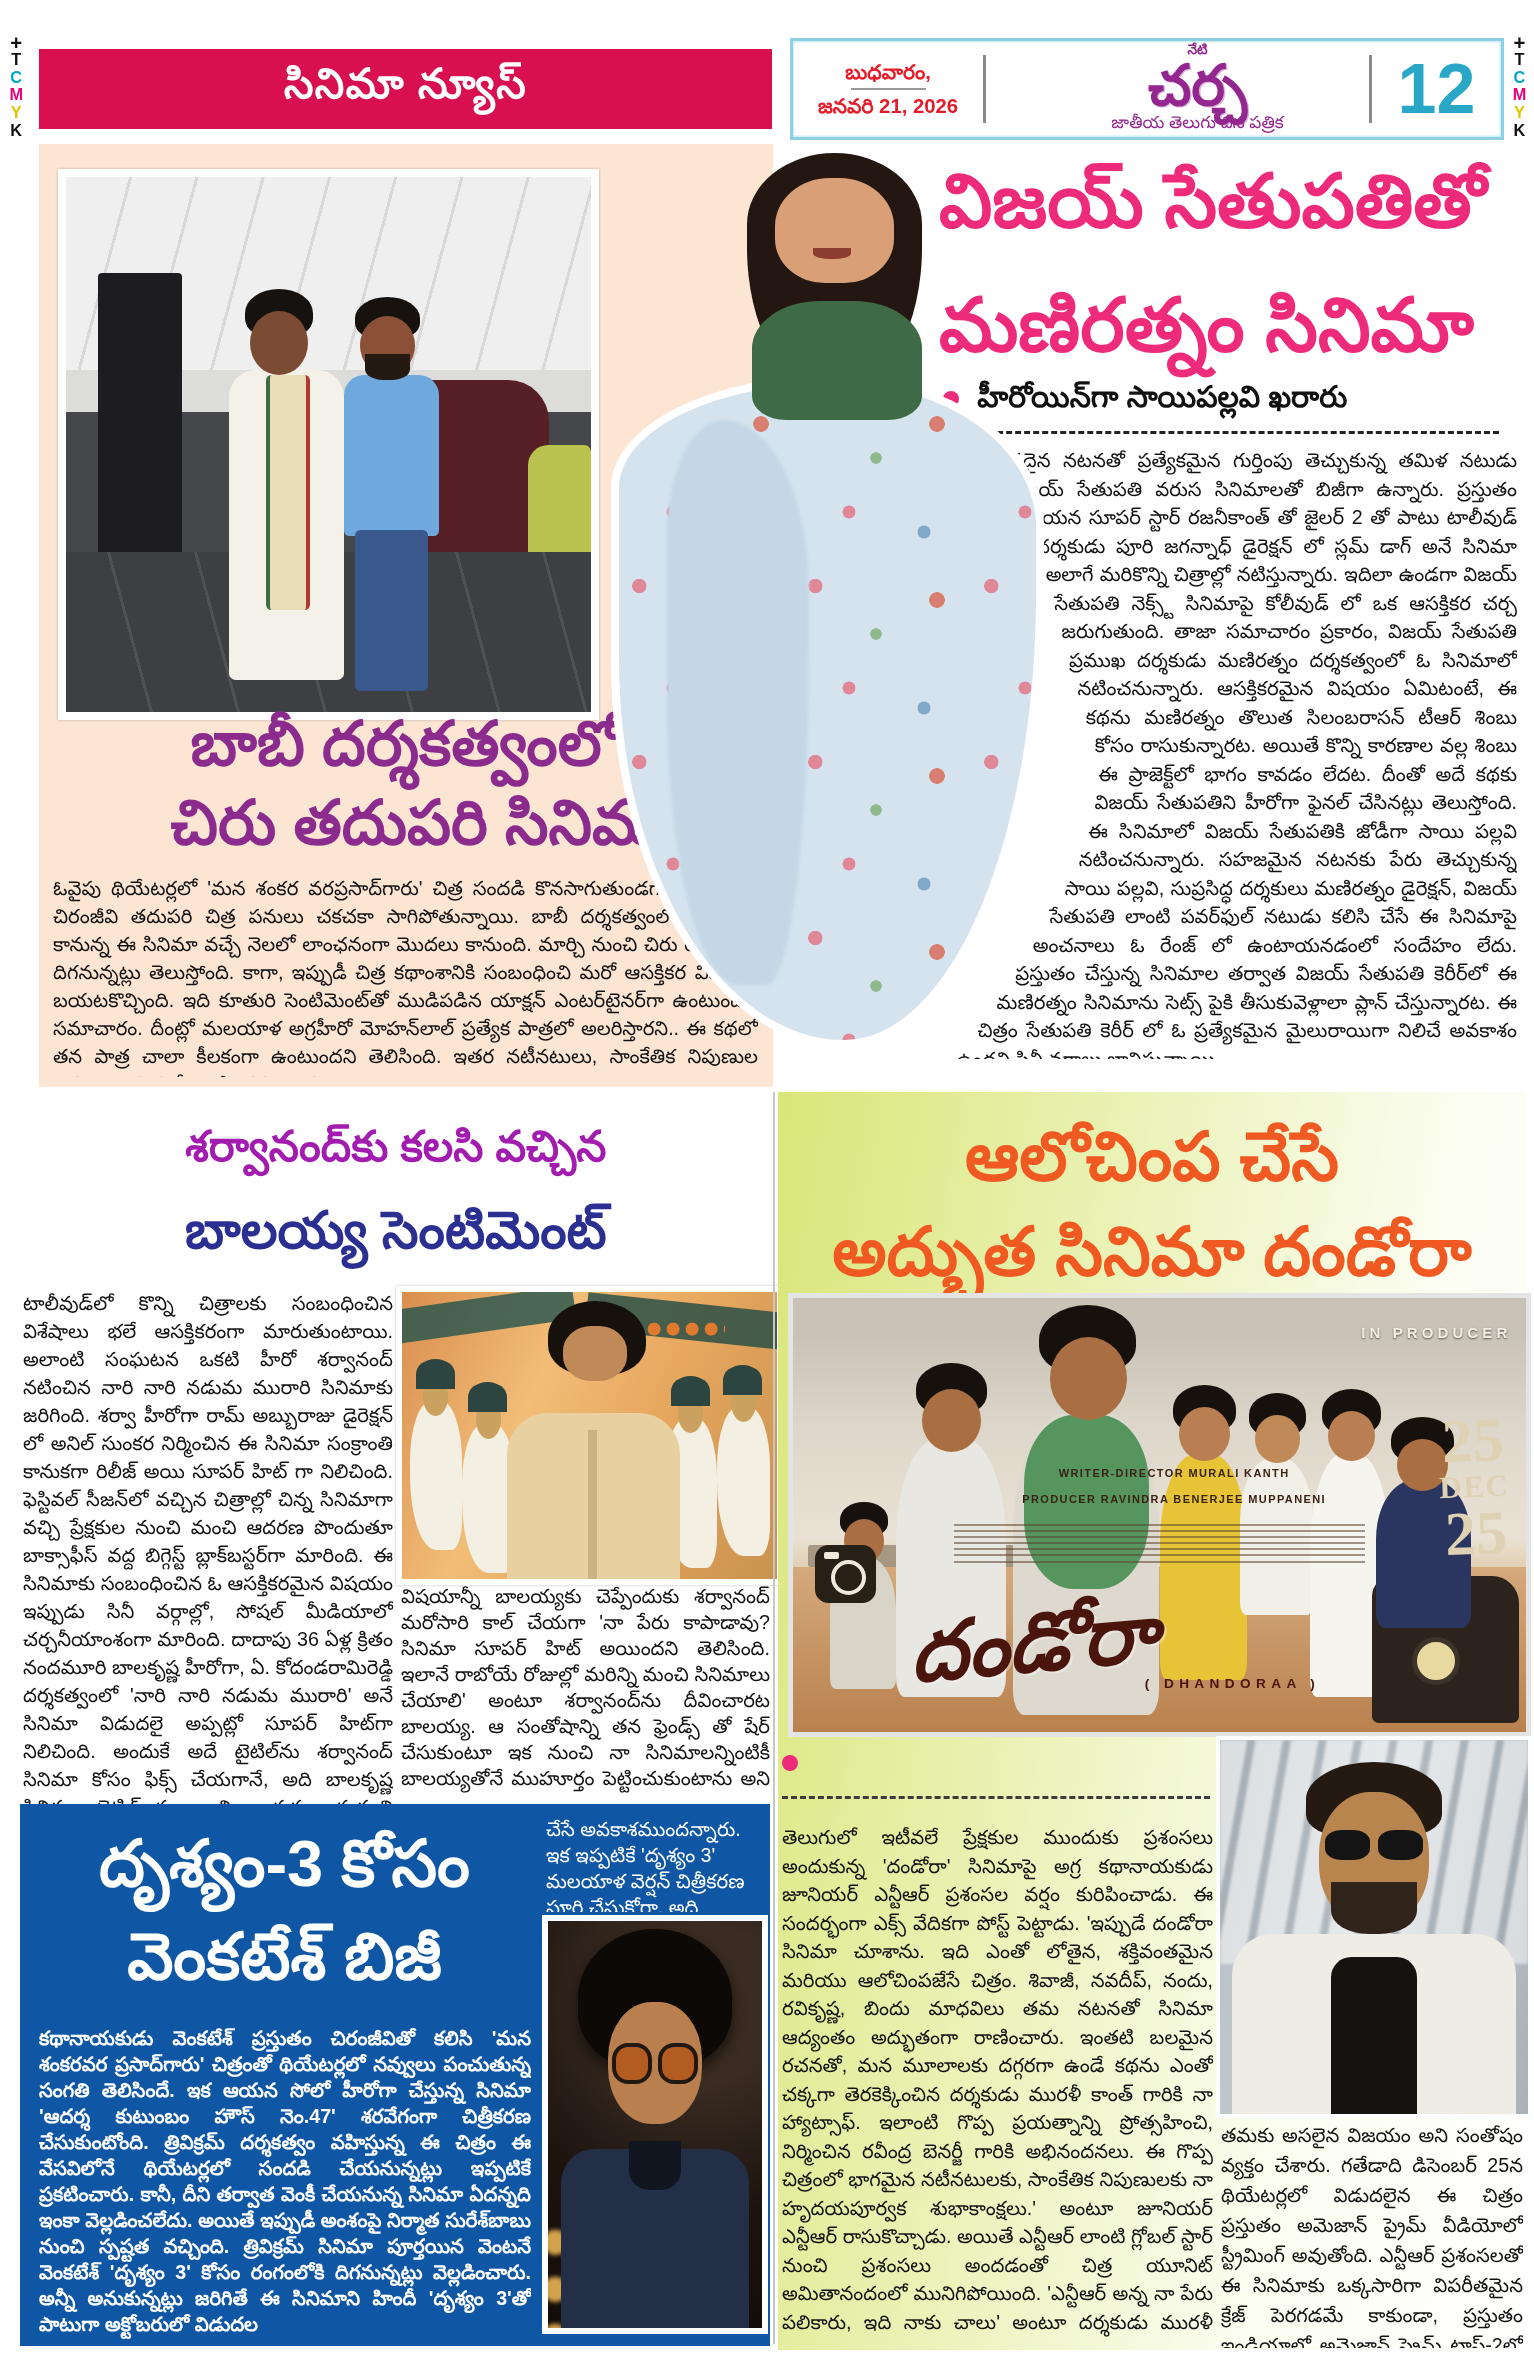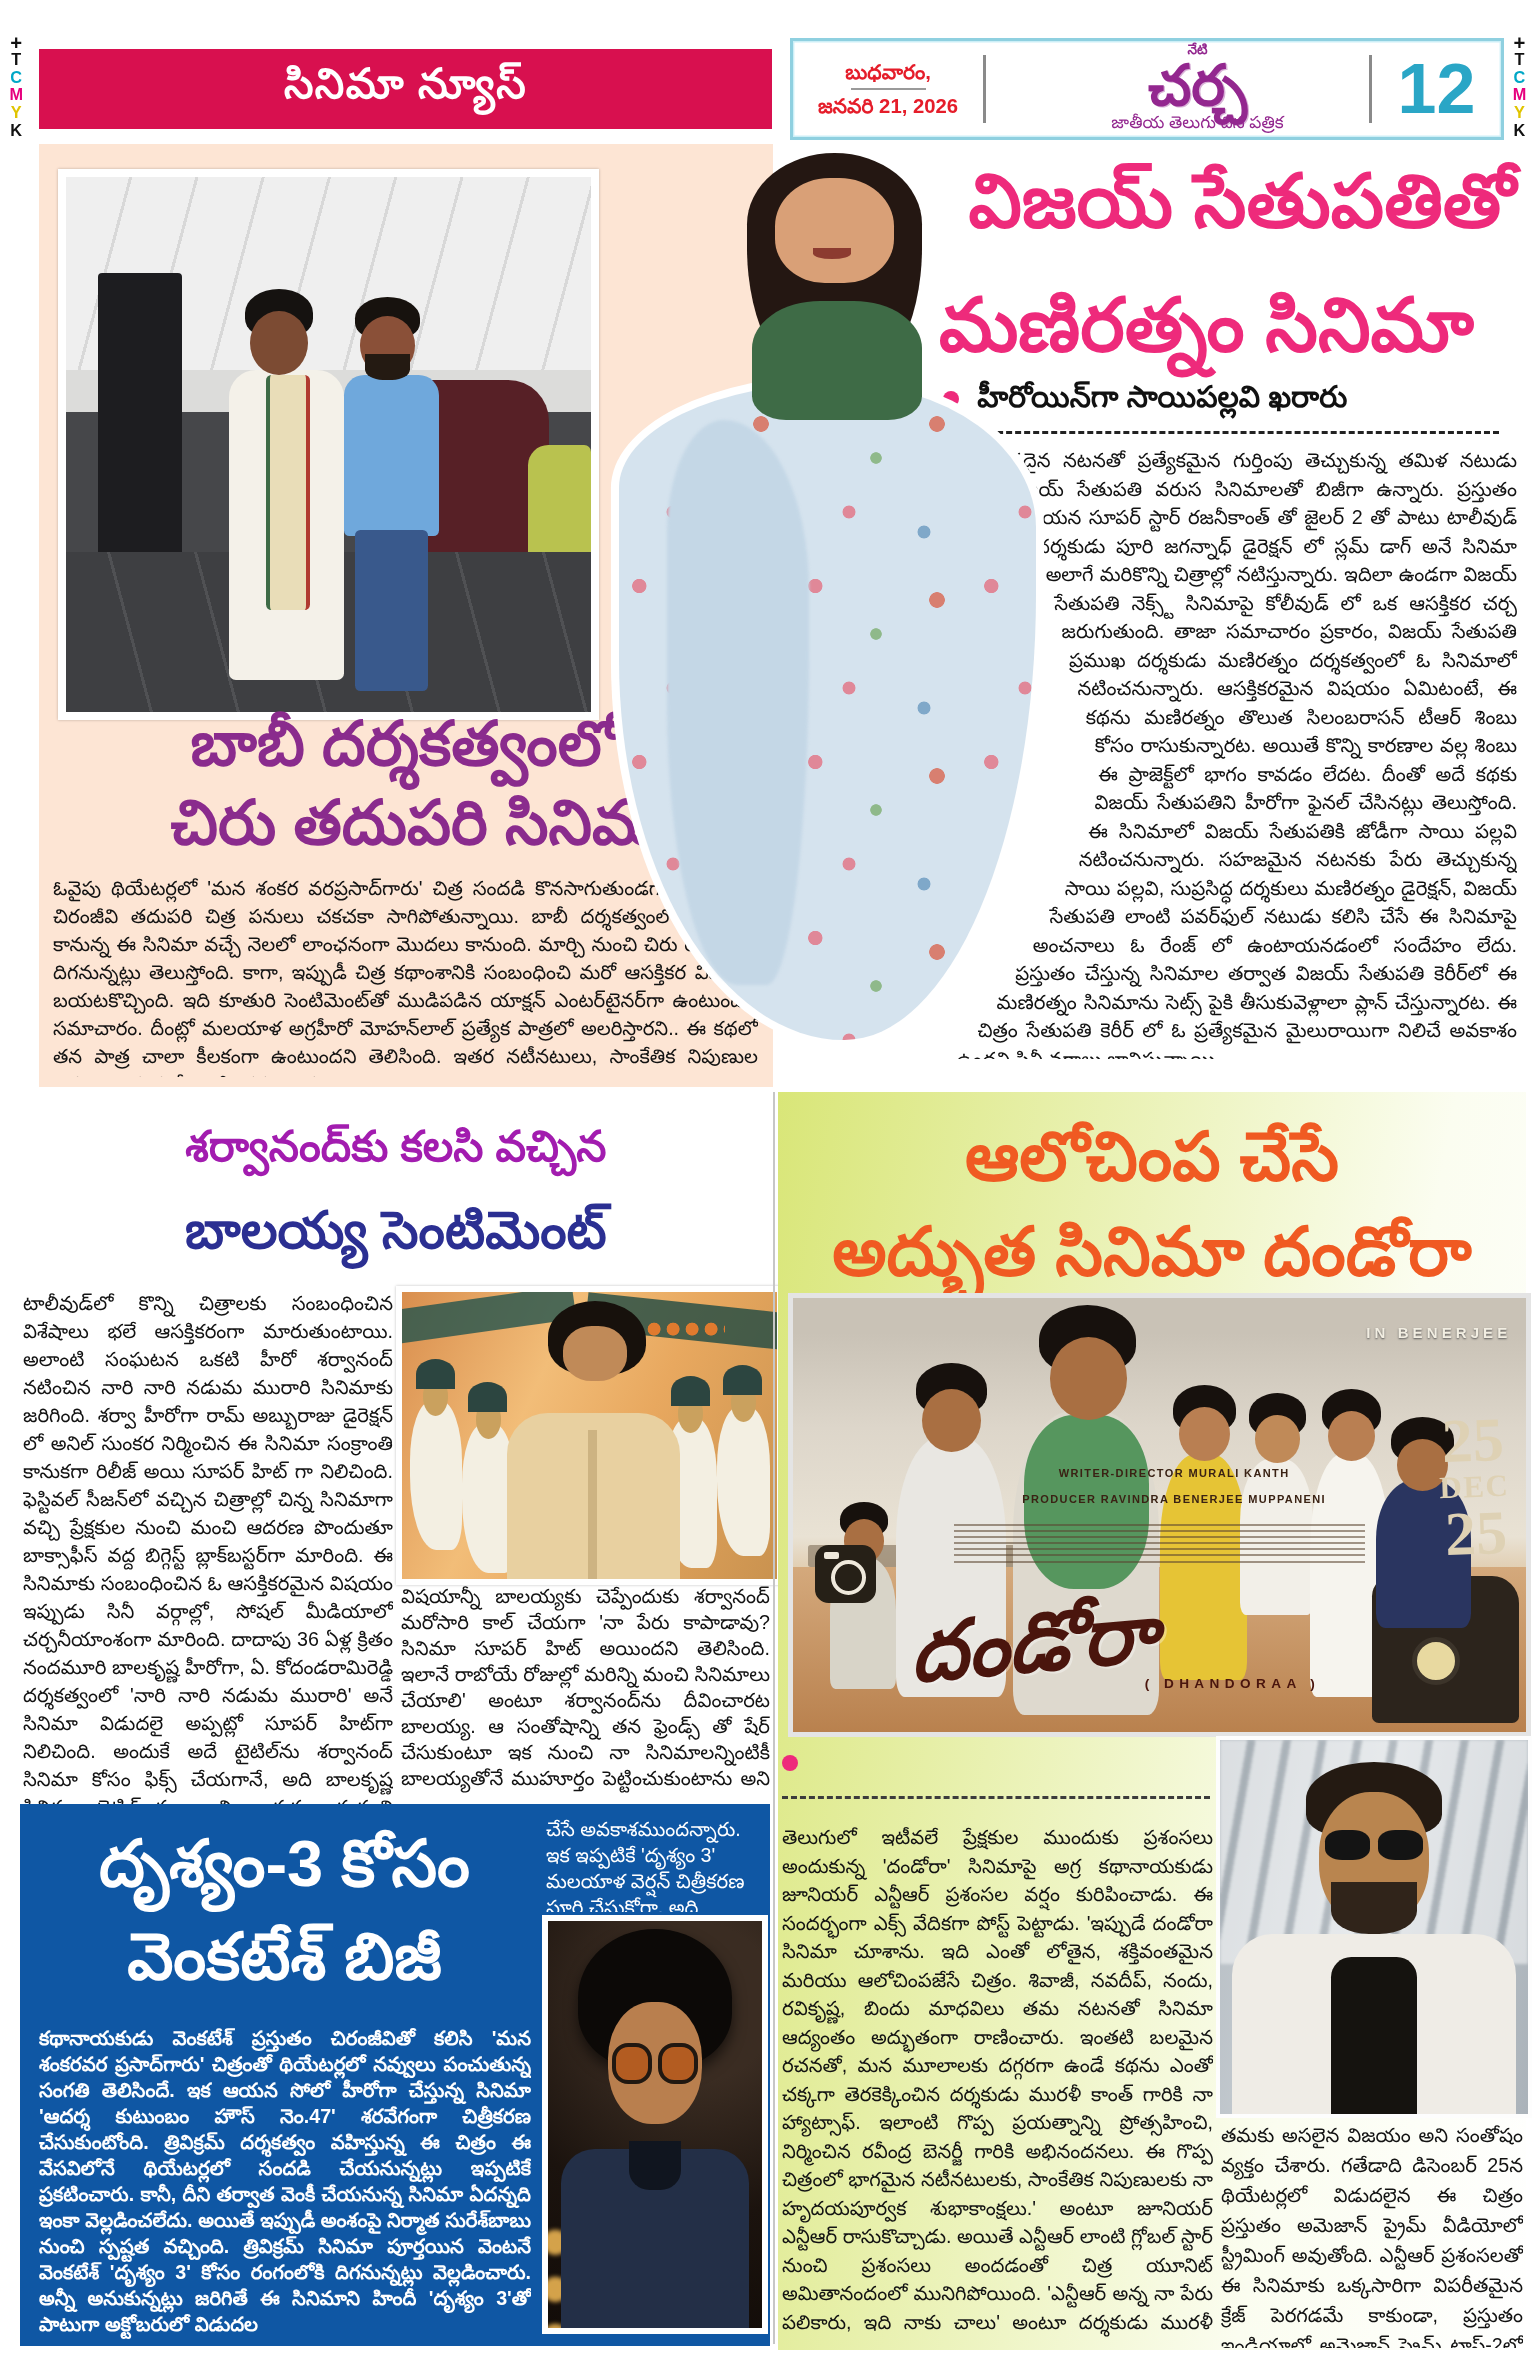--- a/index.html
+++ b/index.html
@@ -77,21 +77,21 @@
      box-shadow:0 0 0 8.1px #ffffff;}
   .sai-pallu{position:absolute;left:16%;top:30%;width:30%;height:62%;background:#c4d7e6;
      border-radius:40% 60% 30% 50%/20% 30% 60% 50%;filter:blur(1.4px);}
   .sai-blouse{position:absolute;left:34%;top:17%;width:36%;height:13%;background:#3e6b46;border-radius:40% 40% 20% 20%;}
   .sai-head{position:absolute;left:39%;top:3.5%;width:25%;height:11.5%;background:#d9a077;border-radius:46% 46% 42% 42%;}
   .sai-hair{position:absolute;left:33%;top:0.8%;width:37%;height:26%;background:#241712;
      border-radius:50% 50% 45% 45%/30% 30% 60% 60%;z-index:-1;}
   .sai-smile{position:absolute;left:47%;top:11.2%;width:8%;height:1.2%;background:#8c3b30;border-radius:0 0 50% 50%;}
 
   
-  .mani-h1{left:939px;top:161px;width:577px;color:#ee2a7b;font-size:75px;line-height:81px;font-weight:bold;text-align:right;}
+  .mani-h1{left:939px;top:161px;width:577px;color:#ee2a7b;font-size:75px;line-height:81px;font-weight:bold;text-align:left;}
   .mani-h2{left:939px;top:285px;width:577px;color:#ee2a7b;font-size:75px;line-height:81px;font-weight:bold;text-align:left;}
   .mani-sub{left:943px;top:380px;width:569px;font-size:30px;font-weight:bold;color:#111;}
   .bullet{display:inline-block;width:16.3px;height:16.3px;border-radius:50%;background:#ee2a7b;margin-right:9.5px;vertical-align:middle;}
   .mani-dash{left:943px;top:431px;width:556px;border-top:3.4px dashed #222;height:0;}
   .mani-body{left:946px;top:446px;width:571px;height:613px;overflow:hidden;}
   .wrap-spacer{float:left;width:224px;height:613px;
      shape-outside:polygon(0% 0%,14% 0%,36% 14%,47% 26%,54% 36%,62% 46%,68% 53%,62% 63%,50% 72%,34% 82%,16% 92%,0% 100%);}
 
   
   .shar-h1{left:20.3px;top:1109px;width:751px;color:#a21caf;font-size:43px;line-height:75px;}
@@ -374,21 +374,21 @@
     <div class="po-title">దండోరా</div>
     <div class="po-title-latin">( DHANDORAA )</div>
     <div class="po-credit po-credit1">WRITER-DIRECTOR  MURALI KANTH</div>
     <div class="po-credit po-credit2">PRODUCER  RAVINDRA BENERJEE MUPPANENI</div>
     <div class="po-smallbars"></div>
     <div class="po-dates">
       <span class="d1">25</span>
       <span class="d2">DEC</span>
       <span class="d3">25</span>
     </div>
-    <div class="po-cinemas">IN BENERJEE</div>
+    <div class="po-cinemas">IN PRODUCER</div>
   </div>
 </div>
 
 <div class="abs ntr-h">
   <span class="bullet"></span>
 </div>
 <div class="abs ntr-dash"></div>
 
 <div class="abs ntr-photo">
   <div class="ntr-scene">

